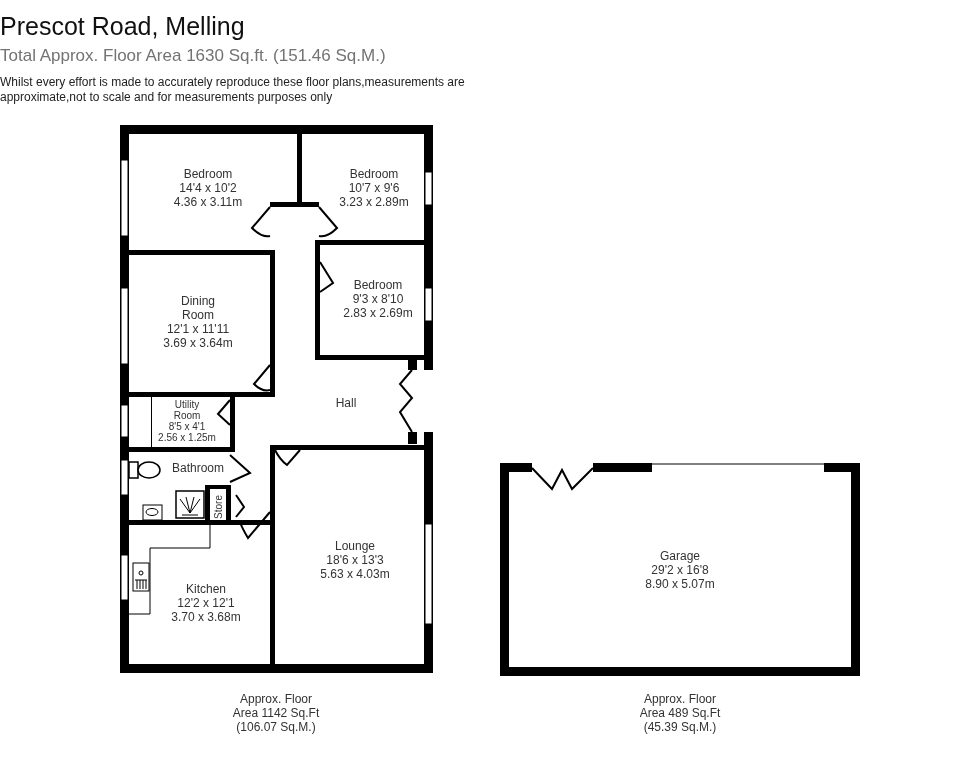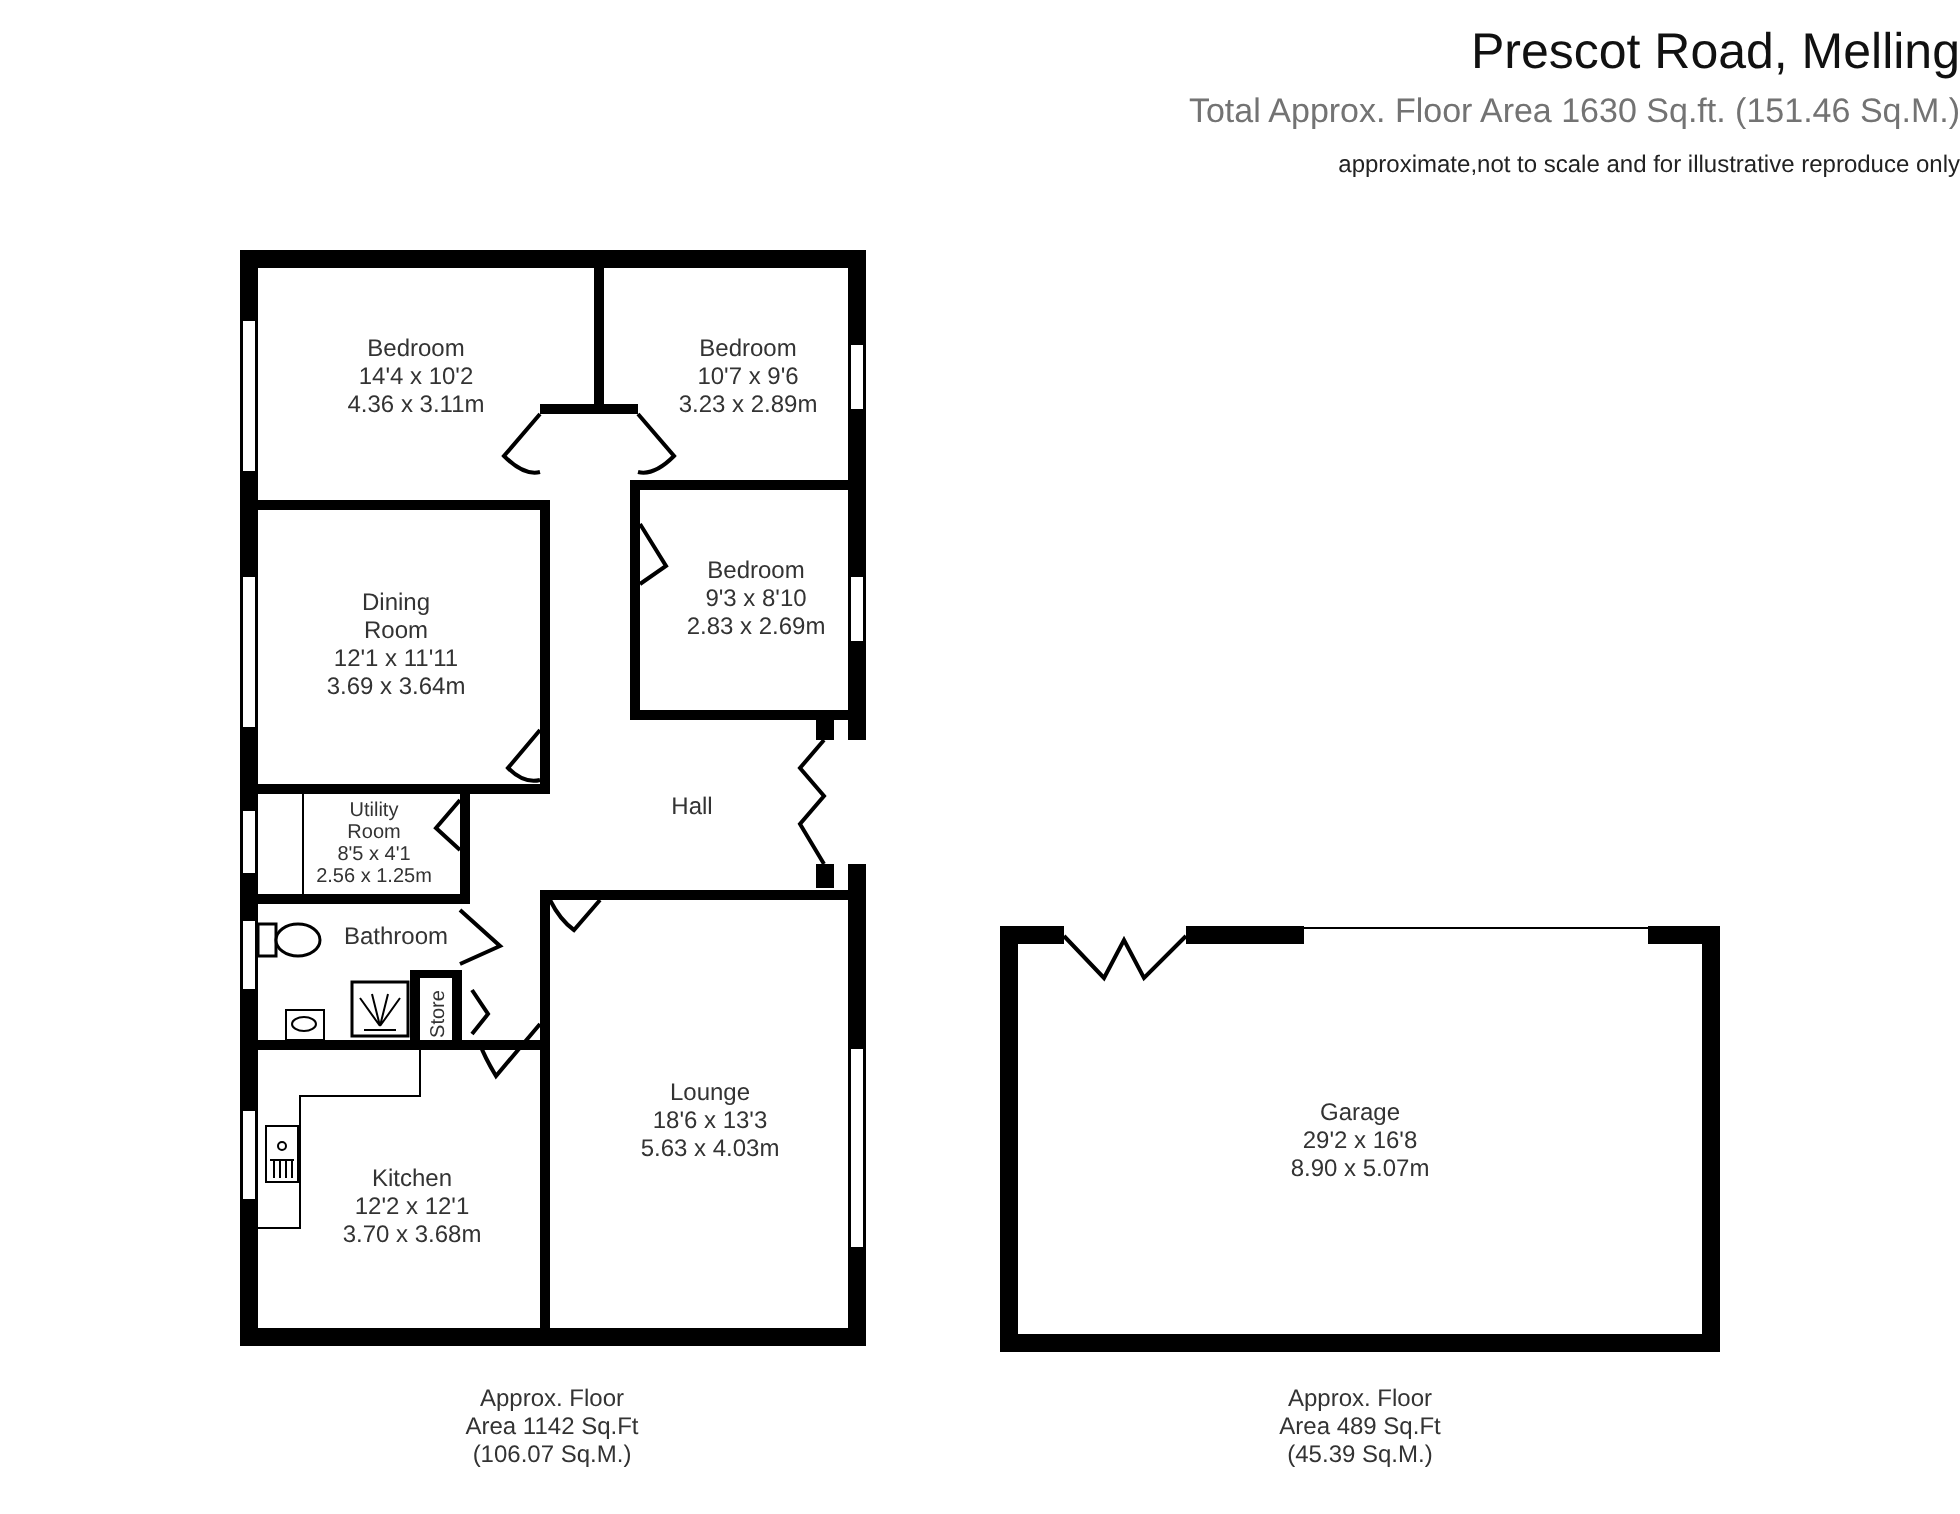--- a/index.html
+++ b/index.html
@@ -1,35 +1,36 @@
 <!DOCTYPE html>
 <html><head>
 <meta charset="utf-8">
 <style>
   html, body { margin: 0; padding: 0; background: #ffffff; }
   body { width: 980px; height: 757px; position: relative; overflow: hidden;
          font-family: "Liberation Sans", sans-serif; color: #1a1a1a; }
-  .hdr { position: absolute; left: 0; width: 980px; text-align: right; }
+  .hdr { position: absolute; left: 0; width: 980px; text-align: left; }
   .title { top: 12px; font-size: 25px; color: #111; }
   .subtitle { top: 46px; font-size: 17px; color: #737373; }
   .disclaimer { top: 75px; font-size: 12px; line-height: 15px; color: #222; }
   svg { position: absolute; left: 0; top: 0; }
   .lbl { font-family: "Liberation Sans", sans-serif; font-size: 12px; fill: #333; text-anchor: middle; }
   .lbl-s { font-size: 10px; }
   .area { font-family: "Liberation Sans", sans-serif; font-size: 12px; fill: #333; text-anchor: middle; }
   .wall { fill: #000; }
   .line { stroke: #000; fill: none; }
 </style>
 </head>
 <body>
 
 <div class="hdr title">Prescot Road, Melling</div>
 <div class="hdr subtitle">Total Approx. Floor Area 1630 Sq.ft. (151.46 Sq.M.)</div>
 <div class="hdr disclaimer">
-  <div>approximate,not to scale and for illustrative reproduce only</div>
+  <div>Whilst every effort is made to accurately reproduce these floor plans,measurements are</div>
+  <div>approximate,not to scale and for measurements purposes only</div>
 </div>
 
 <svg width="980" height="757" viewBox="0 0 980 757">
 
   <g>
 
     <rect class="wall" x="120" y="125" width="313" height="9"></rect>
     <rect class="wall" x="120" y="125" width="9" height="547"></rect>
     <rect class="wall" x="120" y="664" width="313" height="9"></rect>
     <rect class="wall" x="424" y="125" width="9" height="245"></rect>

